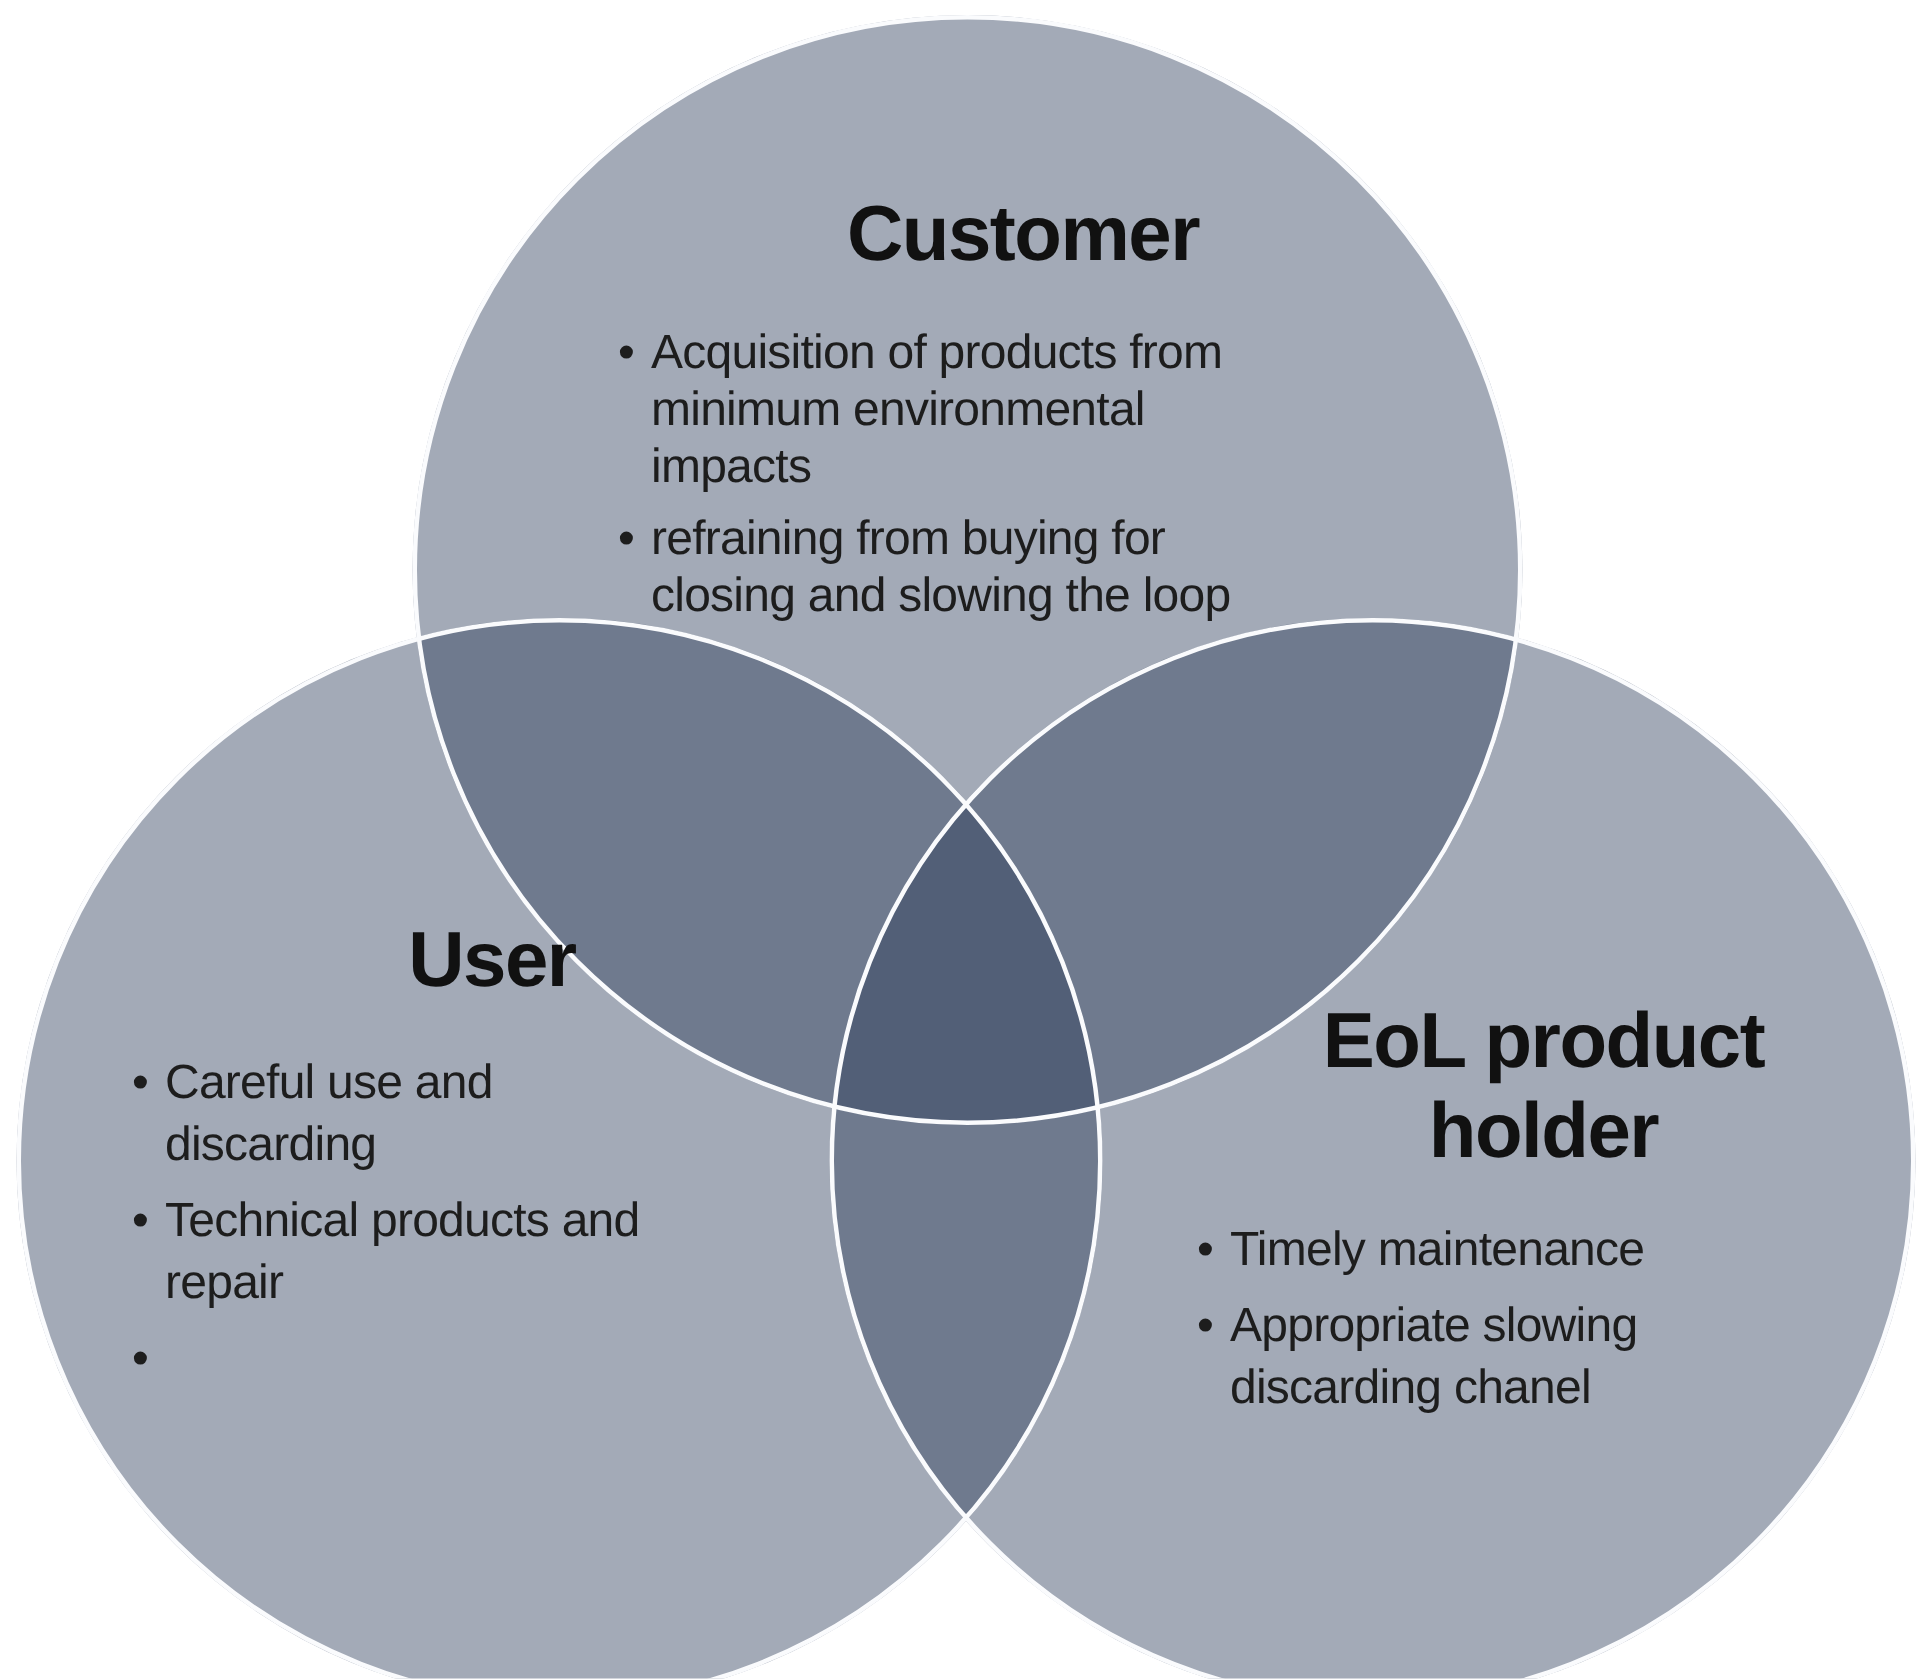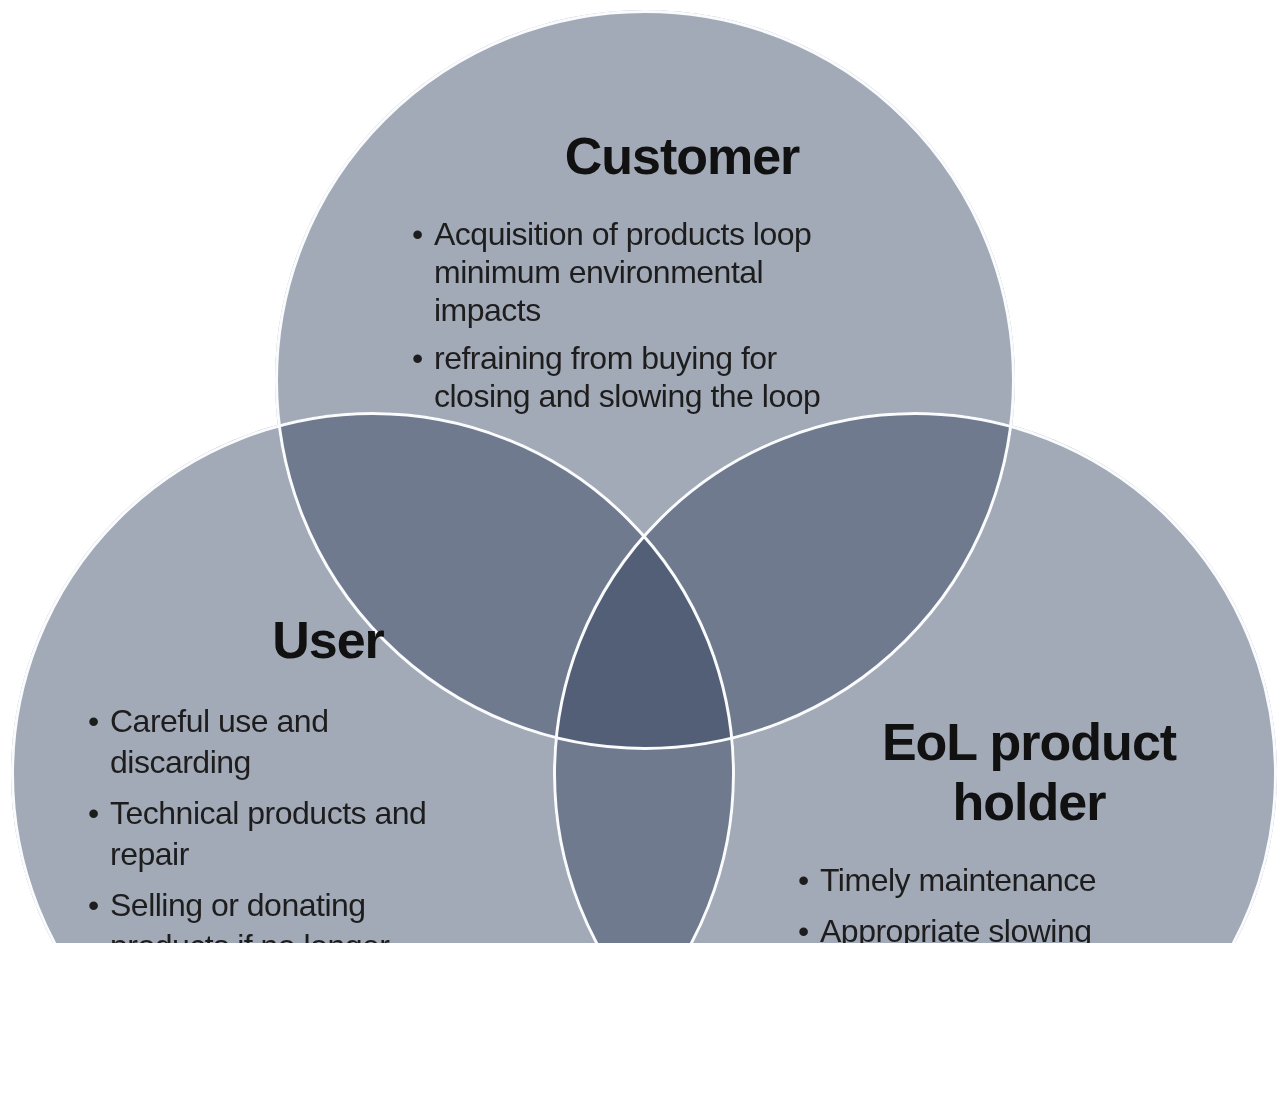--- a/index.html
+++ b/index.html
@@ -7,21 +7,21 @@
     padding: 0;
     width: 1280px;
     height: 1119px;
     overflow: hidden;
     background: var(--bg, #ffffff);
     font-family: "Liberation Sans", "DejaVu Sans", sans-serif;
   }
   .stage {
     position: relative;
     width: 1280px;
-    height: 943px;
+    height: 1119px;
     overflow: hidden;
   }
   
   .circle-fill {
     position: absolute;
     border-radius: 50%;
     background: var(--fill, rgba(46, 62, 92, 0.44));
   }
   
   .circle-outline {
@@ -70,21 +70,21 @@
   .btext {
     white-space: pre-line;
   }
 
   .customer-block { left: 412px; top: 128px; width: 540px; }
   .customer-block .bullets { margin-top: 30px; line-height: 38px; }
 
   .user-block { left: 88px; top: 612px; width: 480px; }
   .user-block .bullets { margin-top: 32px; line-height: 41px; }
 
-  .eol-block { left: 790px; top: 664px; width: 478px; margin-top: 48px; }
+  .eol-block { left: 790px; top: 664px; width: 478px; }
   .eol-block .vtitle { line-height: 60px; }
   .eol-block .bullets { margin-top: 28px; margin-left: 8px; line-height: 41px; }
 </style>
 </head>
 <body>
 
 <div class="stage">
 
   <div class="circle-fill c-top"></div>
   <div class="circle-fill c-left"></div>
@@ -92,21 +92,21 @@
 
   <div class="circle-outline c-top"></div>
   <div class="circle-outline c-left"></div>
   <div class="circle-outline c-right"></div>
 
   <div class="content customer-block">
     <div class="vtitle">Customer</div>
     <ul class="bullets">
       <li>
         <span class="dot">•</span>
-        <span class="btext">Acquisition of products loop
+        <span class="btext">Acquisition of products from
 minimum environmental
 impacts</span>
       </li>
       <li>
         <span class="dot">•</span>
         <span class="btext">refraining from buying for
 closing and slowing the loop</span>
       </li>
     </ul>
   </div>
@@ -119,23 +119,20 @@
         <span class="btext">Careful use and
 discarding</span>
       </li>
       <li>
         <span class="dot">•</span>
         <span class="btext">Technical products and
 repair</span>
       </li>
       <li>
         <span class="dot">•</span>
-        <span class="btext">Selling or donating
-products if no longer
-needed</span>
       </li>
     </ul>
   </div>
 
   <div class="content eol-block">
     <div class="vtitle">EoL product
 holder</div>
     <ul class="bullets">
       <li>
         <span class="dot">•</span>

